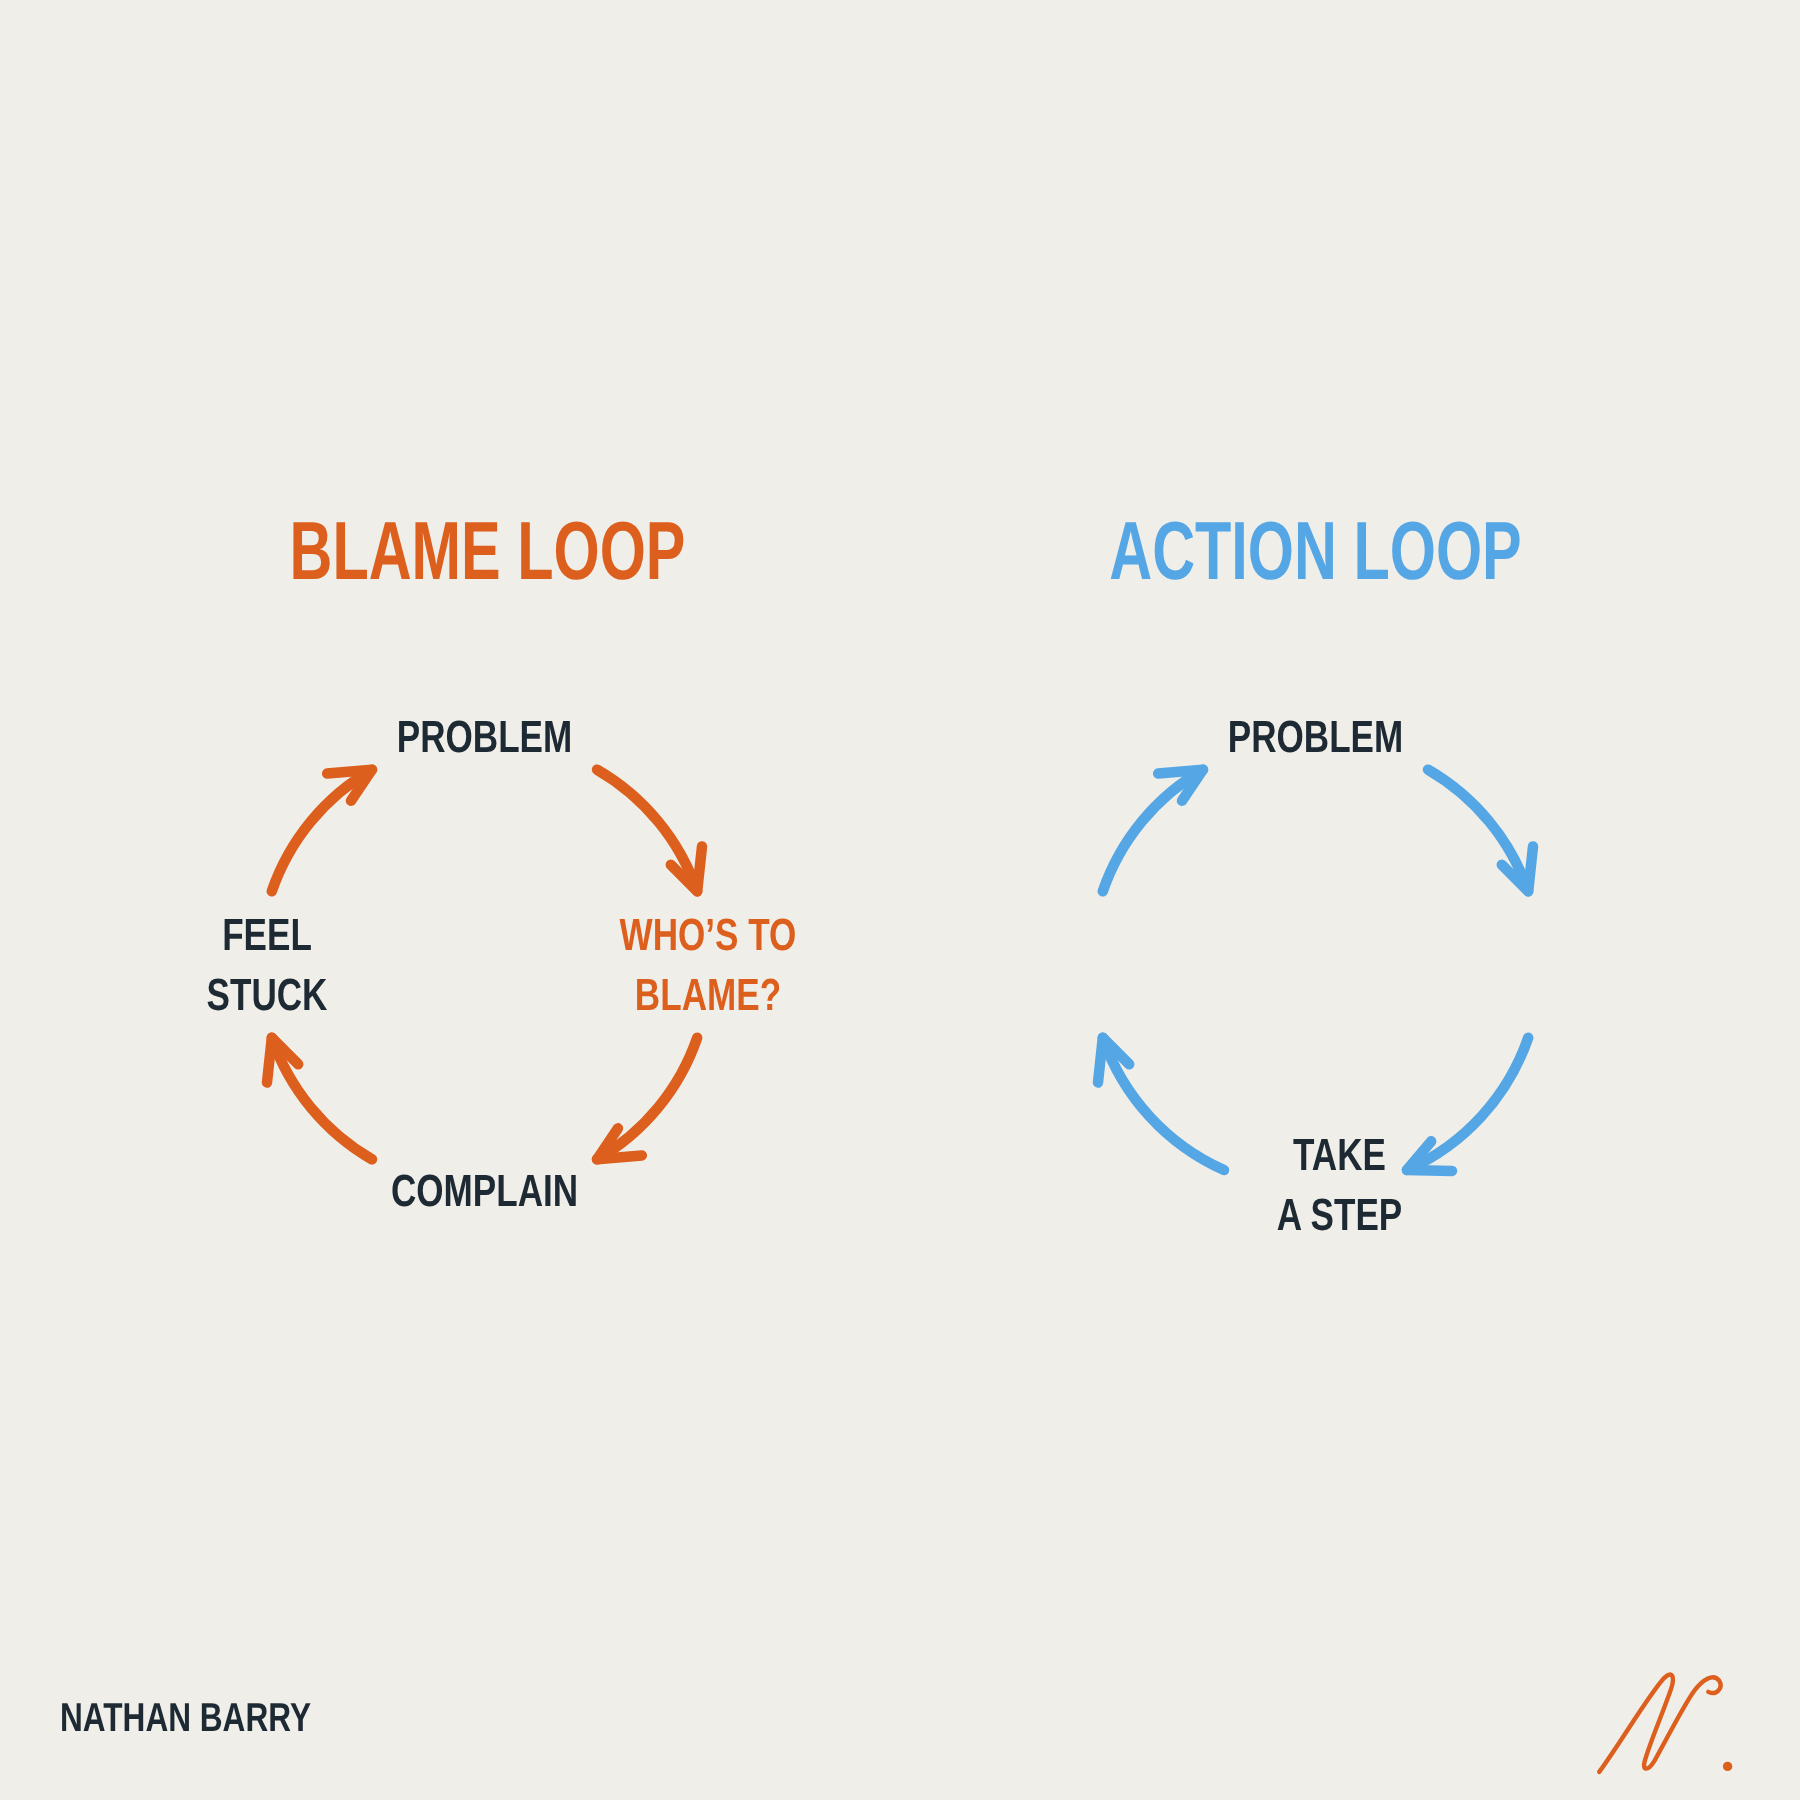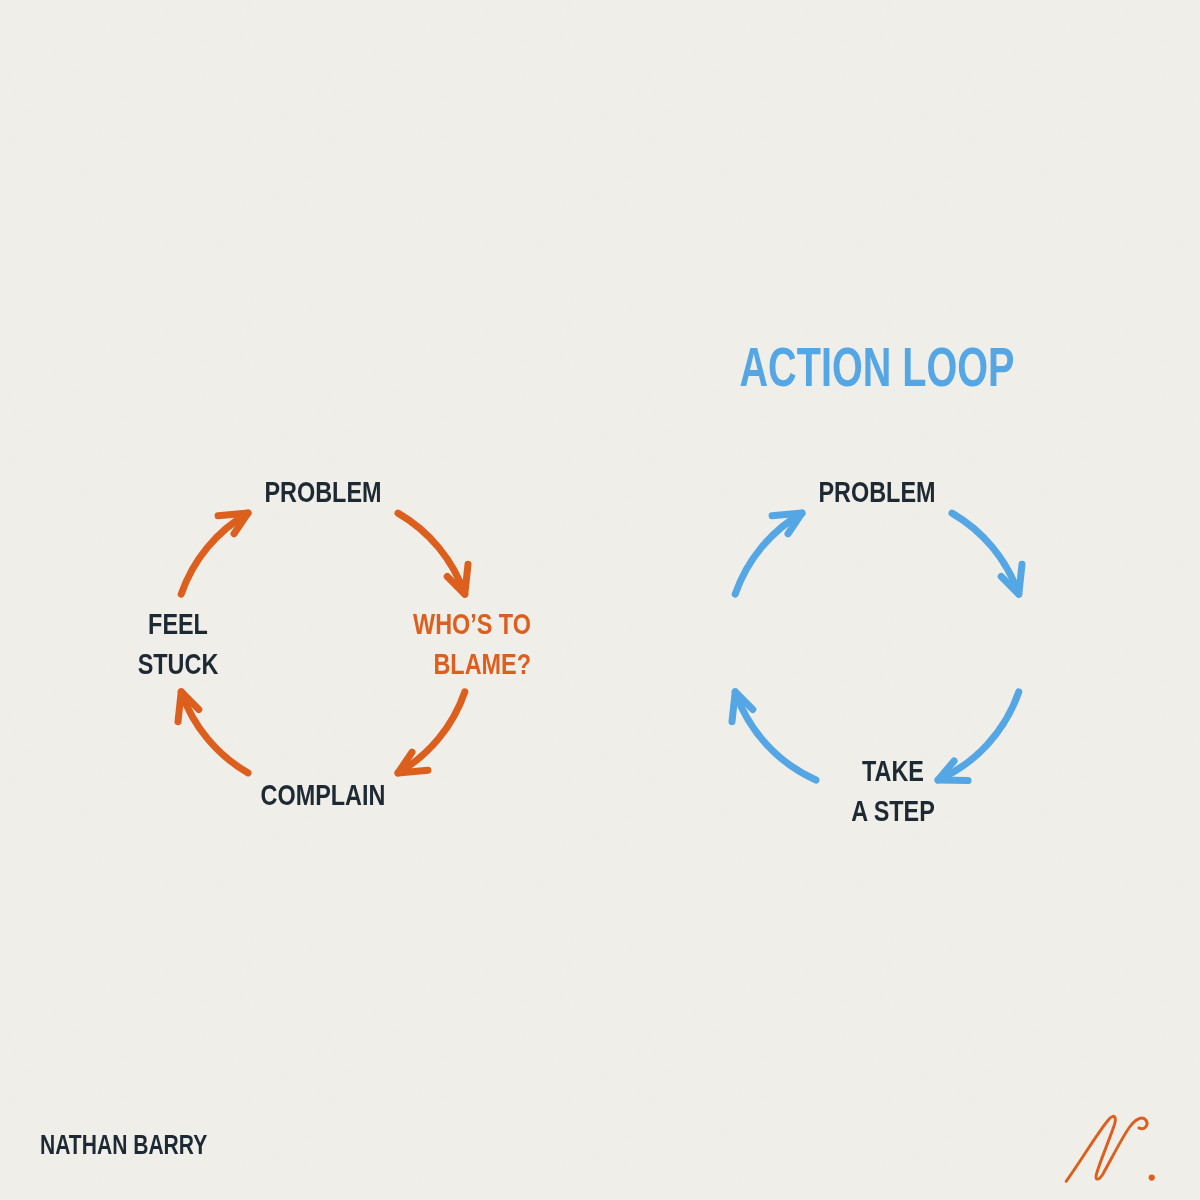--- a/index.html
+++ b/index.html
@@ -47,21 +47,21 @@
     transform:translate(-50%,-50%);
     text-align:center;
     font-weight:bold;
     font-size:30px;
     line-height:40px;
     color:var(--dark);
     white-space:nowrap;
   }
   .node .cond{display:inline-block;transform:scaleX(.78);}
   .node .line{display:block;}
-  .node.accent-orange{color:var(--orange);text-align:right;}
+  .node.accent-orange{color:var(--orange);}
   .node.accent-blue{color:var(--blue);}
 
   .author{
     position:absolute;
     left:40px;top:1130px;
     font-weight:bold;
     font-size:27px;
     color:var(--dark);
     white-space:nowrap;
     transform:scaleX(.78);
@@ -109,20 +109,23 @@
           <path d="M 1022.0 564.3 L 1018.8 594.2 L 1001.2 576.5"></path>
           <path d="M 1018.8 691.8 A 150 150 0 0 1 938.0 780.0"></path>
           <path d="M 968.0 780.6 L 938.0 780.0 L 954.1 760.9"></path>
           <path d="M 816.0 780.0 A 150 150 0 0 1 735.2 691.8"></path>
           <path d="M 732.0 721.7 L 735.2 691.8 L 752.8 709.5"></path>
           <path d="M 735.2 594.2 A 150 150 0 0 1 802.0 513.1"></path>
           <path d="M 772.1 515.7 L 802.0 513.1 L 788.0 533.8"></path>
         </g>
     </svg>
 
+    <div class="loop-title accent-orange" style="left:325px;top:367px">
+      <span class="cond">BLAME LOOP</span>
+    </div>
     <div class="loop-title accent-blue" style="left:877px;top:367px">
       <span class="cond">ACTION LOOP</span>
     </div>
 
     <div class="node" style="left:323px;top:492px">
       <span class="cond"><span class="line">PROBLEM</span></span>
     </div>
     <div class="node accent-orange" style="left:472px;top:644px">
       <span class="cond">
         <span class="line">WHO’S TO</span>

